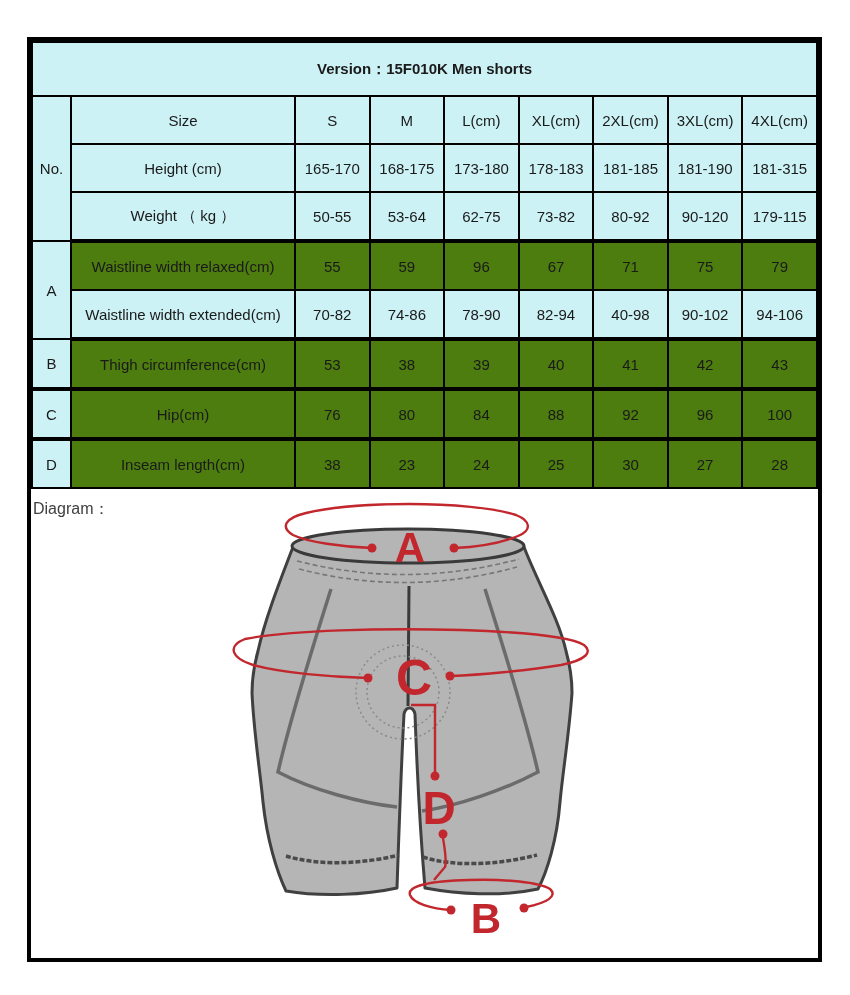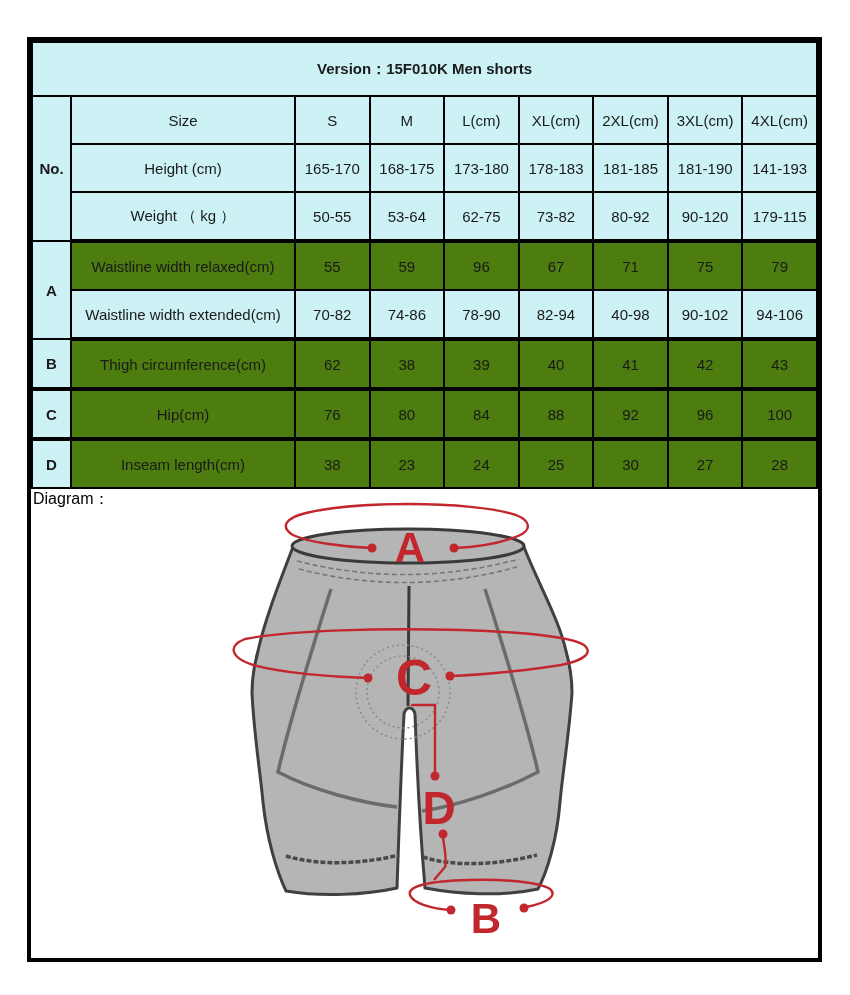--- a/index.html
+++ b/index.html
@@ -4,27 +4,27 @@
 <style>
   html,body{margin:0;padding:0;background:#ffffff;}
   .page{position:relative;width:850px;height:995px;background:#ffffff;
         font-family:"Liberation Sans",sans-serif;color:#1a1a1a;overflow:hidden;}
   .frame{position:absolute;left:27px;top:37px;width:787px;height:917px;
          border:4px solid #000;background:#fff;display:flex;flex-direction:column;}
   table.size-chart{border-collapse:collapse;table-layout:fixed;width:787px;flex:0 0 auto;}
   table.size-chart td{border:2px solid #000;text-align:center;vertical-align:middle;
          font-size:15px;background:#cdf2f5;padding:0 1px;overflow:hidden;white-space:nowrap;}
   td.version-cell{height:52px;font-size:17px;font-weight:bold;border-bottom-width:3px;}
-  td.letter{font-weight:bold;width:37px;}
+  td.letter{font-weight:normal;width:37px;}
   col.c-letter{width:39px;} col.c-label{width:224px;}
   tr.std td{height:46px;}
   tr.sep td{border-bottom-width:4px;}
   tr.white td.w{background:#4d7c0f;}
   .diagram-area{position:relative;flex:1 1 auto;background:#fff;}
-  .diagram-caption{position:absolute;left:2px;top:0;font-size:16px;color:#000000;z-index:2;}
+  .diagram-caption{position:absolute;left:2px;top:10px;font-size:16px;color:#404040;z-index:2;}
   .diagram-svg{position:absolute;left:0;top:0;width:100%;height:100%;}
   .ann-letter{font-family:"Liberation Sans",sans-serif;font-weight:bold;}
 </style>
 </head>
 <body>
 
 <div class="page">
   <div class="frame">
 
     <table class="size-chart">
@@ -55,21 +55,21 @@
         <td>4XL(cm)</td>
       </tr>
       <tr class="std">
         <td>Height (cm)</td>
         <td>165-170</td>
         <td>168-175</td>
         <td>173-180</td>
         <td>178-183</td>
         <td>181-185</td>
         <td>181-190</td>
-        <td>141-193</td>
+        <td>181-315</td>
       </tr>
       <tr class="std sep">
         <td>Weight （ kg ）</td>
         <td>50-55</td>
         <td>53-64</td>
         <td>62-75</td>
         <td>73-82</td>
         <td>80-92</td>
         <td>90-120</td>
         <td>179-115</td>
@@ -91,21 +91,21 @@
         <td>74-86</td>
         <td>78-90</td>
         <td>82-94</td>
         <td>40-98</td>
         <td>90-102</td>
         <td>94-106</td>
       </tr>
       <tr class="std white sep">
         <td class="letter">B</td>
         <td class="w">Thigh circumference(cm)</td>
-        <td class="w">62</td>
+        <td class="w">53</td>
         <td class="w">38</td>
         <td class="w">39</td>
         <td class="w">40</td>
         <td class="w">41</td>
         <td class="w">42</td>
         <td class="w">43</td>
       </tr>
       <tr class="std white sep">
         <td class="letter">C</td>
         <td class="w">Hip(cm)</td>

